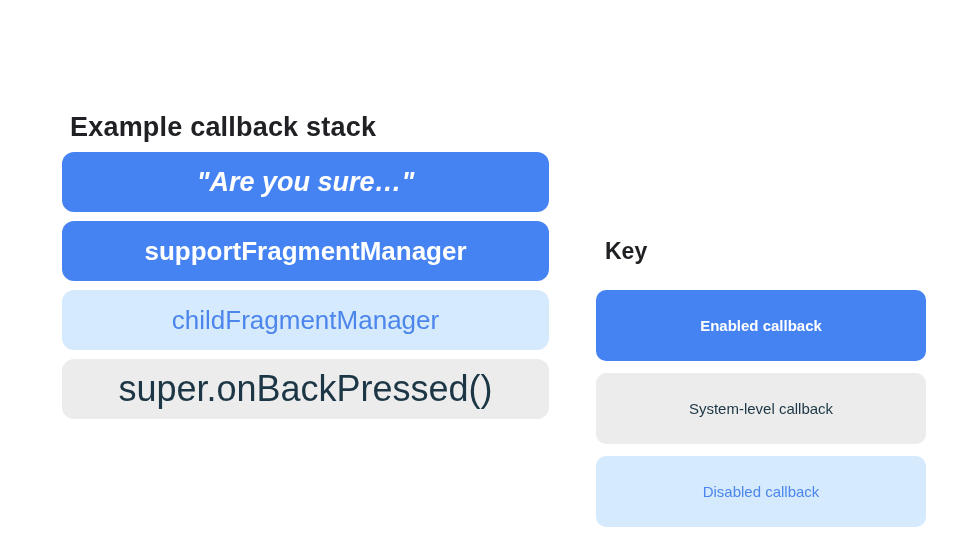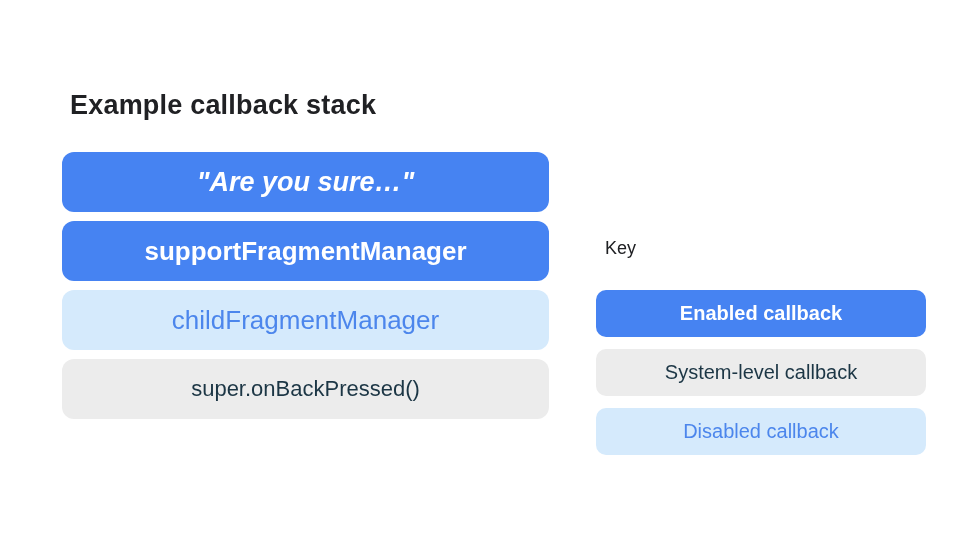--- a/index.html
+++ b/index.html
@@ -11,21 +11,21 @@
     height: 540px;
     background: var(--page_bg, #ffffff);
     font-family: "Liberation Sans", sans-serif;
     position: relative;
     overflow: hidden;
   }
 
   .page-title {
     position: absolute;
     left: 70px;
-    top: 90px;
+    top: 112px;
     font-size: 27px;
     font-weight: 600;
     letter-spacing: 0.2px;
     color: var(--title_text, #202124);
   }
 
   .stack {
     position: absolute;
     left: 62px;
     top: 152px;
@@ -40,60 +40,60 @@
     display: flex;
     align-items: center;
     justify-content: center;
     font-size: 26px;
   }
 
   .key-heading {
     position: absolute;
     left: 605px;
     top: 238px;
-    font-size: 18px;
-    font-weight: 400;
+    font-size: 23px;
+    font-weight: 700;
     color: var(--title_text, #202124);
   }
   .key-stack {
     position: absolute;
     left: 596px;
     top: 290px;
     width: 330px;
     display: flex;
     flex-direction: column;
     gap: 12px;
   }
   .key-stack .box {
-    height: 47px;
+    height: 71px;
     border-radius: 10px;
     display: flex;
     align-items: center;
     justify-content: center;
-    font-size: 20px;
+    font-size: 15px;
   }
 
   .box.enabled {
     background: var(--enabled_bg, #4683f2);
     color: var(--enabled_text, #ffffff);
     font-weight: 700;
   }
   .box.disabled {
     background: var(--disabled_bg, #d5eafc);
     color: var(--disabled_text, #4c86ec);
     font-weight: 400;
   }
   .box.system {
     background: var(--system_bg, #ececec);
     color: var(--system_text, #1c3645);
     font-weight: 400;
   }
 
   .stack .box.top-box { font-size: 27px; }
-  .stack .box.system  { font-size: 22px; }
+  .stack .box.system  { font-size: 36px; }
   .quote-part { font-style: italic; }
 </style>
 </head>
 <body>
 
 <div class="page-title">Example callback stack</div>
 
 <div class="stack">
   <div class="box enabled top-box">
     <span class="quote-part">"Are you sure…"</span>

